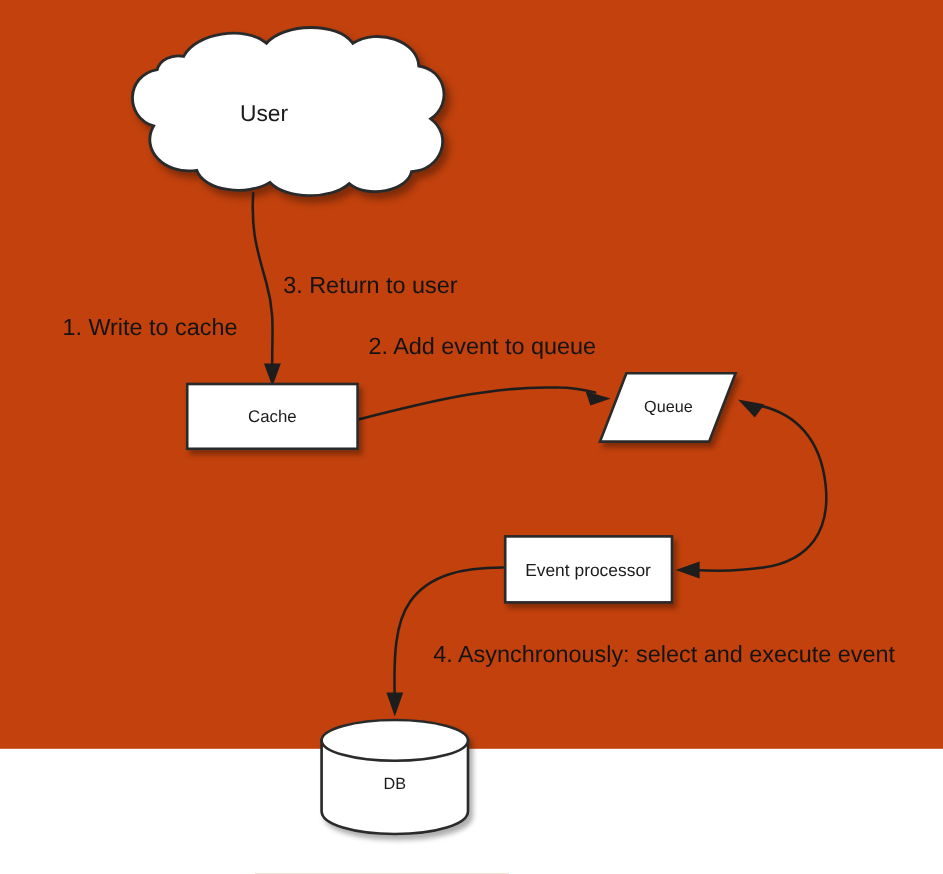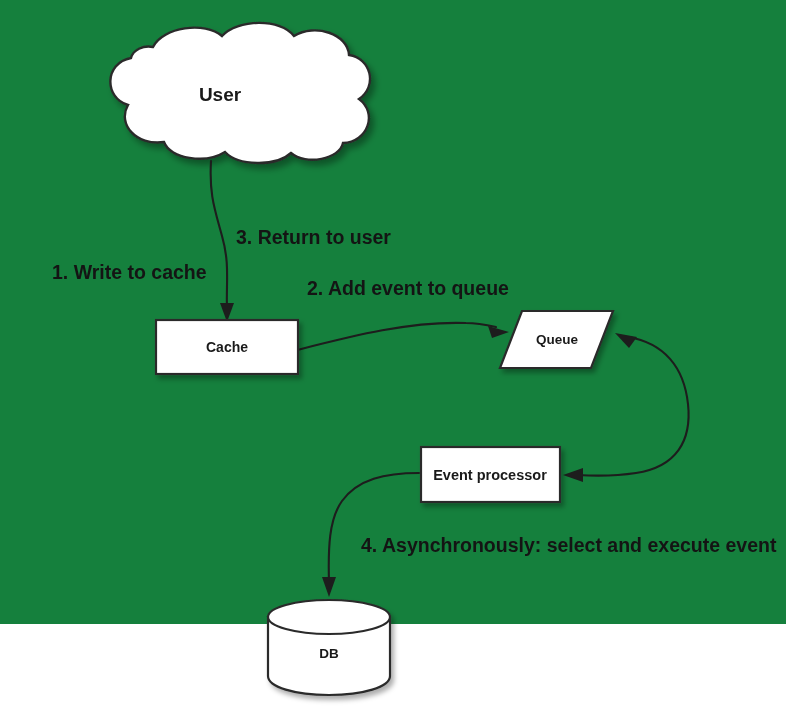--- a/index.html
+++ b/index.html
@@ -11,22 +11,21 @@
   body {
     width: 786px;
     height: 728px;
     font-family: "Liberation Sans", sans-serif;
     overflow: hidden;
   }
   #diagram-root {
     position: relative;
     width: 786px;
     height: 624px;
-    background: #15803d;
-    font-weight: bold;
+    background: #c2410c;
   }
   #diagram-svg {
     position: absolute;
     left: 0;
     top: 0;
     width: 786px;
     height: 728px;
   }
   .node-label {
     font-family: "Liberation Sans", sans-serif;

